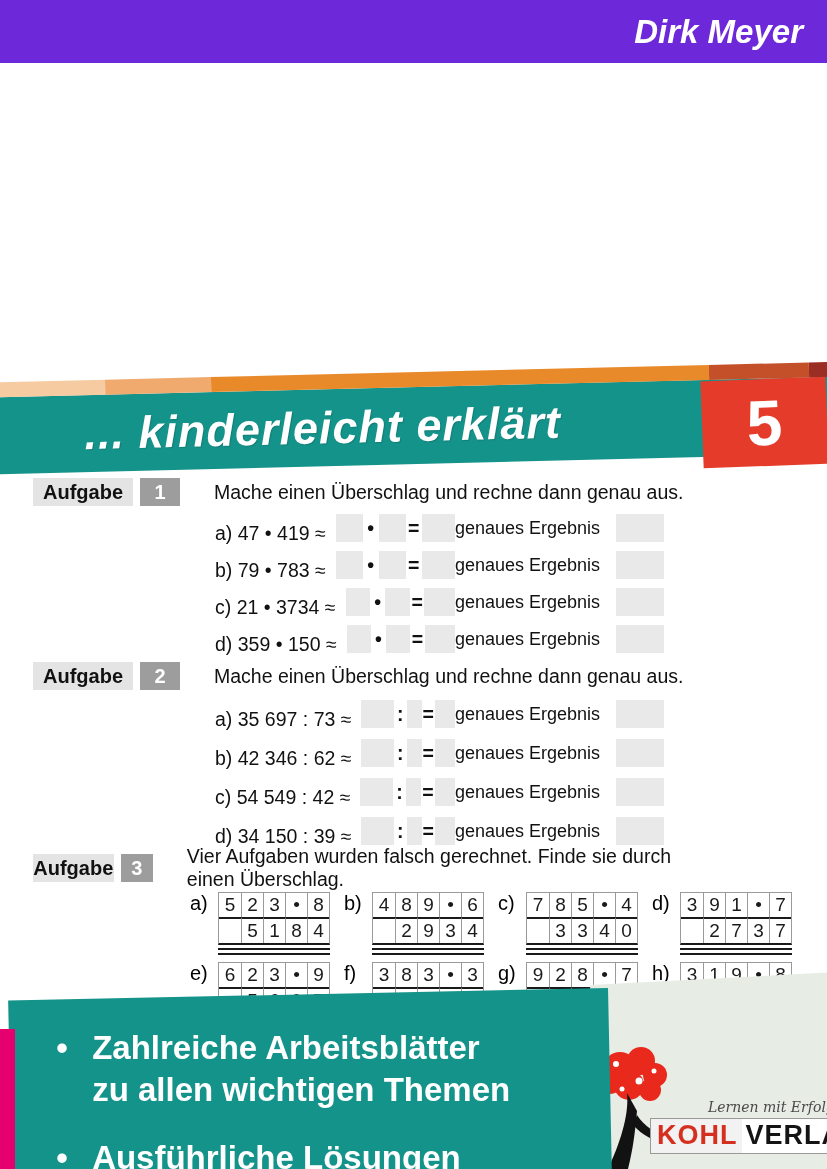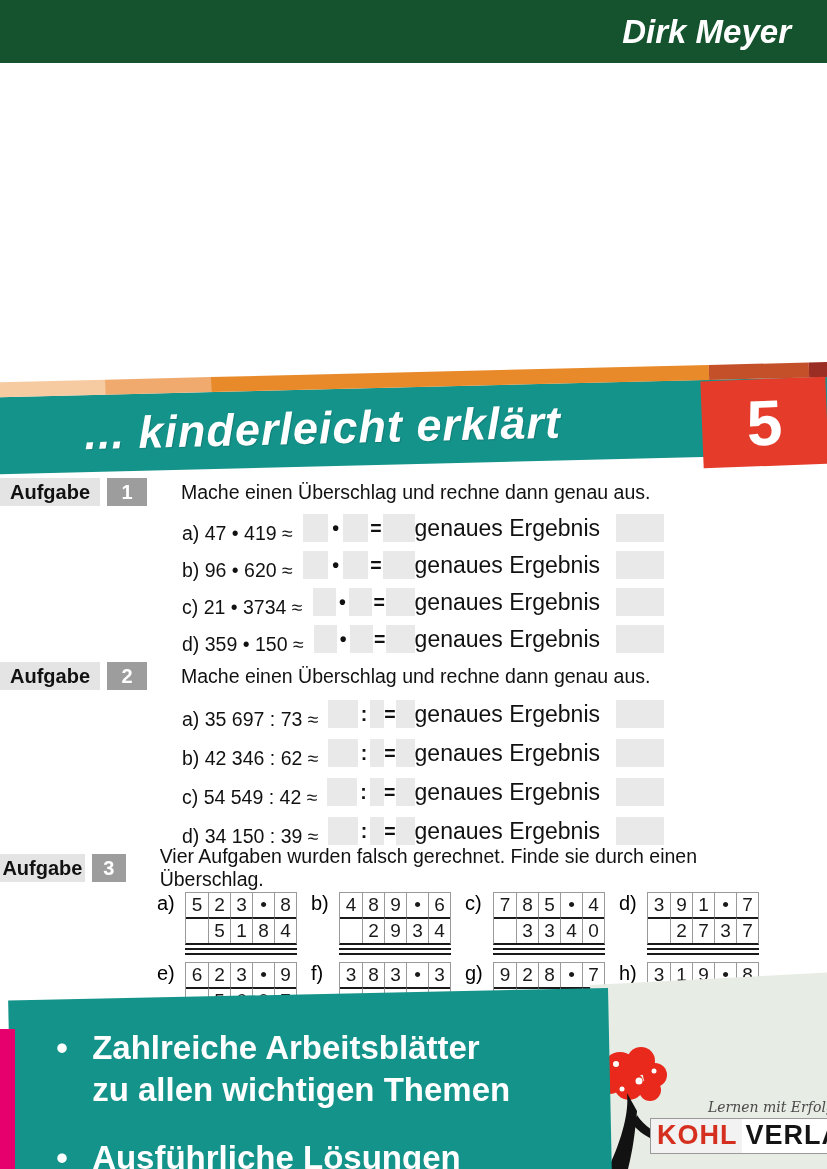--- a/index.html
+++ b/index.html
@@ -3,22 +3,22 @@
 <meta charset="utf-8">
 <style>
   html,body{margin:0;padding:0;background:#fff;}
   .page{position:relative;width:827px;height:1169px;overflow:hidden;background:#ffffff;
         font-family:"Liberation Sans",sans-serif;}
 
   
   .header{position:absolute;top:0;left:0;width:827px;height:63px;display:flex;z-index:7;}
   .klasse-box{width:348px;height:63px;background:#f4e400;display:flex;align-items:center;justify-content:center;
               color:#121212;font-weight:bold;font-size:40px;}
-  .author-bar{flex:1;height:63px;background:#14532d;display:flex;align-items:center;justify-content:flex-end;
-              padding-right:36px;color:#fff;font-weight:bold;font-style:italic;font-size:33px;}
+  .author-bar{flex:1;height:63px;background:#6d28d9;display:flex;align-items:center;justify-content:flex-end;
+              padding-right:24px;color:#fff;font-weight:bold;font-style:italic;font-size:33px;}
 
   
   .title-section{position:absolute;top:63px;left:8px;width:811px;height:316px;
       background:
         linear-gradient(115deg, rgba(255,255,255,0) 25%, rgba(255,255,255,.55) 44%, rgba(255,255,255,0) 58%),
         linear-gradient(215deg,#ffffff 4%,#eef7fa 30%,#d9edf3 62%,#cbe6ef 96%);
       overflow:hidden;}
   .title-section::before{content:"";position:absolute;left:-180px;top:90px;width:1200px;height:420px;
       background:radial-gradient(ellipse at 35% 35%, rgba(255,255,255,.75), rgba(255,255,255,0) 62%);
       transform:rotate(-9deg);}
@@ -40,42 +40,42 @@
   .s4{width:100px;background:#c4502a;}
   .s5{flex:1;background:#9a2e25;}
   .teal-bar{height:77px;background:#14938a;display:flex;align-items:center;}
   .banner-text{color:#ffffff;font-weight:bold;font-style:italic;font-size:45px;letter-spacing:1px;
                padding-left:96px;white-space:nowrap;text-shadow:1px 1px 1px rgba(0,0,0,.15);}
   .grade-box{position:absolute;top:379px;left:702px;width:125px;height:87px;background:#e53b2a;
              transform:rotate(-2.2deg);z-index:6;display:flex;align-items:center;justify-content:center;}
   .grade-num{color:#fff;font-weight:bold;font-size:64px;line-height:1;}
 
   
-  .worksheet{position:absolute;top:470px;left:0;width:708px;z-index:1;box-sizing:border-box;}
+  .worksheet{position:absolute;top:470px;left:0;width:708px;z-index:1;padding-left:33px;box-sizing:border-box;}
   .task-block{margin-top:8px;}
   .task-head{display:flex;align-items:center;height:28px;margin-bottom:2px;}
   .task-label{width:100px;height:28px;background:#e4e4e4;color:#111;font-weight:bold;font-size:20px;
               display:flex;align-items:center;justify-content:center;}
   .task-num{width:40px;height:28px;background:#9d9d9d;color:#fff;font-weight:bold;font-size:20px;
             margin-left:7px;display:flex;align-items:center;justify-content:center;}
   .task-instruction{margin-left:34px;font-size:19.5px;color:#111;}
   .rows{padding-left:182px;padding-right:44px;}
   .task-row{display:flex;align-items:center;height:30px;margin-top:7px;font-size:19.5px;color:#111;}
   .rows2 .task-row{margin-top:9px;}
   .expr{white-space:nowrap;margin-top:10px;}
   .abox{display:inline-block;height:28px;background:#e9e9e9;}
   .b1{width:44px;margin-left:10px;}
   .b2{width:44px;}
   .b3{width:54px;}
   .rows2 .b1{width:64px;}
   .rows2 .b2{width:30px;}
   .rows2 .b3{width:40px;}
   .opsym{width:26px;text-align:center;font-weight:bold;}
   .right-group{margin-left:auto;display:flex;align-items:center;gap:16px;}
-  .res-label{font-size:23px;white-space:nowrap;}
+  .res-label{font-size:18px;white-space:nowrap;}
   .b4{width:48px;}
 
   
   .grid-row{display:flex;padding-left:157px;gap:14px;margin-top:10px;}
   .grid-row + .grid-row{margin-top:7px;}
   .grid-group{display:flex;align-items:flex-start;}
   .grid-label{font-size:20px;margin-right:4px;width:24px;}
   .gtable-wrap{display:inline-block;}
   .gtable{display:grid;grid-template-columns:repeat(5,22px);border:1px solid #9a9a9a;
           border-bottom:2px solid #1a1a1a;background:#fff;}
@@ -147,21 +147,21 @@
             <span class="opsym">•</span>
             <span class="abox b2"></span>
             <span class="opsym">=</span>
             <span class="abox b3"></span>
             <span class="right-group">
               <span class="res-label">genaues Ergebnis</span>
               <span class="abox b4"></span>
             </span>
           </div>
           <div class="task-row">
-            <span class="expr">b) 96 • 620 ≈</span>
+            <span class="expr">b) 79 • 783 ≈</span>
             <span class="abox b1"></span>
             <span class="opsym">•</span>
             <span class="abox b2"></span>
             <span class="opsym">=</span>
             <span class="abox b3"></span>
             <span class="right-group">
               <span class="res-label">genaues Ergebnis</span>
               <span class="abox b4"></span>
             </span>
           </div>

